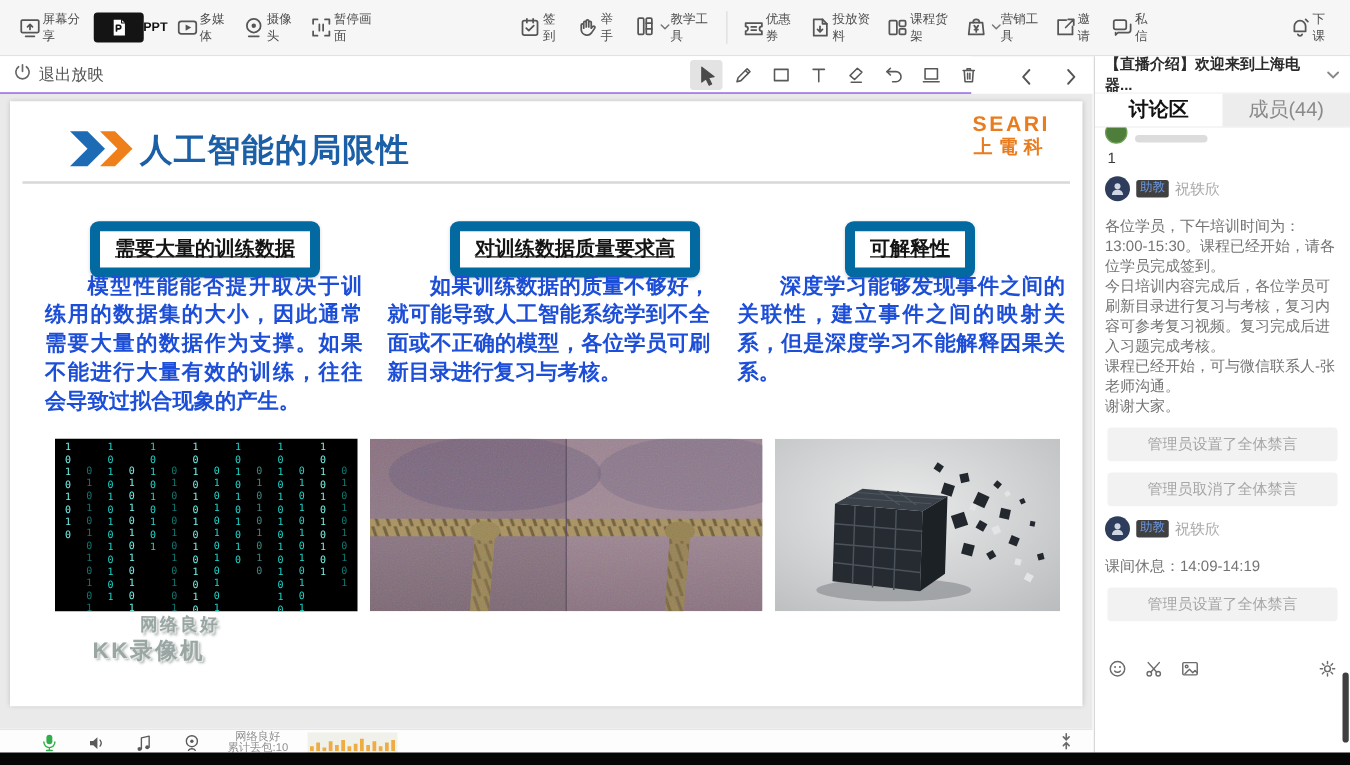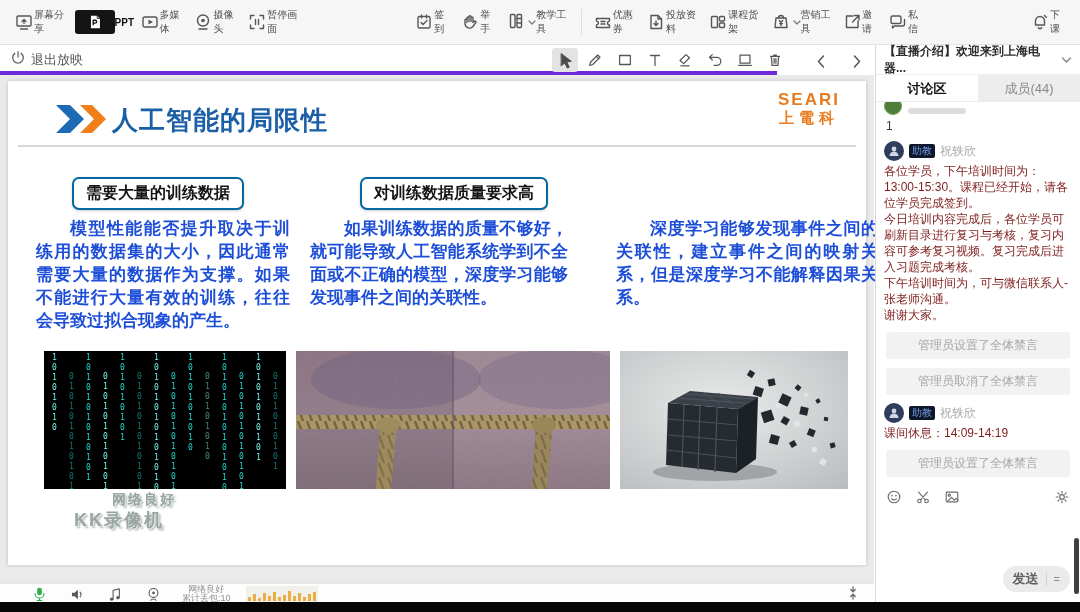--- a/index.html
+++ b/index.html
@@ -15,21 +15,21 @@
          min-width:46px; height:60px; font-size:10px; color:#4d4d4d; cursor:pointer; padding:0 4px; }
   .tbi .ig { height:24px; display:flex; align-items:center; justify-content:center; }
   .tbi.active .ig { background:#141414; border-radius:3px; padding:1px 11px; }
   .tbi.active .lbl { color:#111; font-weight:700; }
   .tbi svg { stroke:#565656; fill:none; stroke-width:1.4; stroke-linecap:round; stroke-linejoin:round; }
   .tb-div { width:1px; height:26px; background:#ddd; margin:0 7px; }
   .caretwrap { display:flex; align-items:center; gap:2px; }
 
   
   .subbar { position:absolute; left:0; top:45px; width:777px; height:30px; background:#fff;
-            border-bottom:4px solid #6d28d9; }
+            border-bottom:1px solid #6d28d9; }
   .exit-btn { position:absolute; left:10px; top:5px; display:flex; align-items:center; gap:5px;
               font-size:13px; color:#555; cursor:pointer; }
   .exit-btn svg { stroke:#666; fill:none; stroke-width:1.5; stroke-linecap:round; }
   .tools { position:absolute; left:552px; top:3px; display:flex; gap:4px; align-items:center; }
   .tool { width:26px; height:24px; display:flex; align-items:center; justify-content:center;
           border-radius:3px; cursor:pointer; }
   .tool svg { stroke:#585858; fill:none; stroke-width:1.4; stroke-linecap:round; stroke-linejoin:round; }
   .tool.active { background:#e3e3e3; }
   .slide-nav { position:absolute; left:812px; top:4px; display:flex; gap:18px; }
   .slide-nav .tool { width:18px; }
@@ -39,23 +39,23 @@
   .slide { position:absolute; left:8px; top:6px; width:858px; height:484px; background:#fff;
            box-shadow:0 0 4px rgba(0,0,0,.18); }
   .s-chevrons { position:absolute; left:46px; top:22px; }
   .s-title { position:absolute; left:104px; top:22px; font-size:26px; font-weight:800; color:#1b5fa6;
              letter-spacing:1px; }
   .s-rule { position:absolute; left:10px; right:10px; top:64px; border-top:2px solid #d8d8d8; }
   .s-logo { position:absolute; right:26px; top:10px; text-align:center; color:#e87c1e; line-height:1.1; }
   .s-logo .l1 { font-size:17px; font-weight:800; letter-spacing:2px; }
   .s-logo .l2 { font-size:15px; font-weight:700; font-family:"Liberation Serif","DejaVu Serif",serif;
                 letter-spacing:5px; }
-  .s-box { position:absolute; top:96px; border:2px solid #0369a1; border-radius:7px; background:#fff;
+  .s-box { position:absolute; top:96px; border:8px solid #0369a1; border-radius:7px; background:#fff;
            padding:4px 12px; font-size:16px; font-weight:700; color:#141414;
-           box-shadow:0 1px 3px rgba(0,0,0,.18); white-space:nowrap; }
+           box-shadow:0 1px 3px rgba(0,0,0,.18); white-space:nowrap;text-decoration:underline; }
   .s-para { position:absolute; top:136px; font-size:17px; font-weight:600; line-height:23px;
             color:#1d4ed8; text-align:justify; text-indent:2em; }
   .s-img { position:absolute; top:270px; height:138px; }
   .s-img svg, .s-img { display:block; }
 
   .matrix { background:#000; width:242px; height:138px; display:flex; justify-content:space-between;
             padding:0 6px; overflow:hidden; }
   .mcol { writing-mode:vertical-rl; text-orientation:upright;
           font-family:"DejaVu Sans Mono",monospace; font-size:8px; line-height:9px;
           letter-spacing:1px; }
@@ -78,36 +78,36 @@
   .collapse svg { stroke:#6a6a6a; fill:none; stroke-width:1.3; stroke-linecap:round; }
 
   
   .chat { position:absolute; left:875px; top:45px; width:205px; height:557px; background:#fff;
           border-left:1px solid #d8d8d8; display:flex; flex-direction:column; }
   .chead { height:30px; border-bottom:1px solid #efefef; display:flex; align-items:center;
            padding:0 8px; font-size:12px; font-weight:700; color:#2b2b2b; cursor:pointer; }
   .chead .cv { margin-left:auto; }
   .chead svg { stroke:#888; fill:none; stroke-width:1.5; stroke-linecap:round; }
   .ctabs { display:flex; height:27px; border-bottom:1px solid #ececec; }
-  .ctab { flex:1; text-align:center; line-height:27px; font-size:13px; cursor:pointer; }
+  .ctab { flex:1; text-align:center; line-height:27px; font-size:16px; cursor:pointer; }
   .ctab.on { background:#fff; color:#111; font-weight:700; }
   .ctab.off { background:#ededed; color:#8a8a8a; }
   .clist { flex:1; padding:4px 8px 0 8px; overflow:hidden; font-size:12px; color:#333; }
   .pmsg { display:flex; gap:6px; margin-top:-9px; align-items:flex-start; }
   .pava { width:18px; height:18px; border-radius:50%; background:#4e7d3c;
           border:1px solid #6ca152; flex:none; }
   .pbar { width:58px; height:6px; border-radius:3px; background:#dcdcdc; margin-top:11px; }
   .ptext { margin:4px 0 6px 2px; color:#3a3a3a; }
   .msg-head { display:flex; align-items:center; gap:5px; margin-top:8px; height:20px; }
   .avatar { width:20px; height:20px; border-radius:50%; background:#2e3d5c; flex:none;
             display:flex; align-items:center; justify-content:center; }
-  .badge { background:#0f172a; color:#6d98e0; font-size:10px; padding:0 3px; border-radius:2px;
+  .badge { background:#404040; color:#6d98e0; font-size:10px; padding:0 3px; border-radius:2px;
            line-height:14px; }
   .uname { color:#a9a9a9; font-size:12px; }
-  .msg-body { margin-top:2px; line-height:16px; color:#7f1d1d; }
+  .msg-body { margin-top:12px; line-height:16px; color:#737373; }
   .notice { margin:9px 2px 0 2px; background:#f2f2f2; color:#a6a6a6; text-align:center;
             font-size:12px; padding:5px 0; border-radius:3px; }
   .ctools { height:25px; display:flex; align-items:center; gap:13px; padding:0 10px; }
   .ctools .ci { cursor:pointer; display:flex; }
   .ctools svg { stroke:#6b6b6b; fill:none; stroke-width:1.3; stroke-linecap:round; stroke-linejoin:round; }
   .ci-gear { margin-left:auto; }
   .cinput { height:55px; cursor:text; }
   .csend { height:38px; display:flex; justify-content:flex-end; padding:2px 10px 0 0; }
   .send-pill { background:#ebebeb; border-radius:15px; height:26px; display:flex; align-items:center;
                gap:7px; padding:0 10px; cursor:pointer; }
@@ -369,24 +369,25 @@
       </span>
       <div class="s-title">人工智能的局限性</div>
       <div class="s-rule"></div>
       <div class="s-logo">
         <div class="l1">SEARI</div>
         <div class="l2">上電科</div>
       </div>
 
       <div class="s-box" style="left:64px;">需要大量的训练数据</div>
       <div class="s-box" style="left:352px;">对训练数据质量要求高</div>
+      <div class="s-box" style="left:668px;">可解释性</div>
 
       <div class="s-para" style="left:28px;width:254px;">模型性能能否提升取决于训练用的数据集的大小，因此通常需要大量的数据作为支撑。如果不能进行大量有效的训练，往往会导致过拟合现象的产生。</div>
-      <div class="s-para" style="left:302px;width:258px;">如果训练数据的质量不够好，就可能导致人工智能系统学到不全面或不正确的模型，深度学习能够发现事件之间的关联性。</div>
-      <div class="s-para" style="left:582px;width:262px;margin-left:26px;">深度学习能够发现事件之间的关联性，建立事件之间的映射关系，但是深度学习不能解释因果关系。</div>
+      <div class="s-para" style="left:302px;width:258px;">如果训练数据的质量不够好，就可能导致人工智能系统学到不全面或不正确的模型，各位学员可刷新目录进行复习与考核。</div>
+      <div class="s-para" style="left:582px;width:262px;">深度学习能够发现事件之间的关联性，建立事件之间的映射关系，但是深度学习不能解释因果关系。</div>
 
       <div class="s-img matrix" style="left:36px;">
         <span class="mcol" style="margin-top: -8px; color: rgb(114, 243, 232); opacity: 1;">010101010</span>
           <span class="mcol" style="margin-top: 21px; color: rgb(31, 215, 203); opacity: 0.55;">0101010101010101</span>
           <span class="mcol" style="margin-top: -8px; color: rgb(31, 215, 203); opacity: 1;">01010101010101</span>
           <span class="mcol" style="margin-top: 21px; color: rgb(114, 243, 232); opacity: 1;">010101010101</span>
         <span class="mcol" style="margin-top: -8px; color: rgb(31, 215, 203); opacity: 1;">0101010101</span>
           <span class="mcol" style="margin-top: 21px; color: rgb(31, 215, 203); opacity: 0.55;">01010101010101010</span>
           <span class="mcol" style="margin-top: -8px; color: rgb(114, 243, 232); opacity: 1;">010101010101010</span>
           <span class="mcol" style="margin-top: 21px; color: rgb(31, 215, 203); opacity: 1;">0101010101010</span>
@@ -568,21 +569,21 @@
               <circle cx="7" cy="5" r="2.4" fill="#cfd6e4"></circle>
               <path d="M2.5 12a4.5 4.5 0 019 0" fill="#cfd6e4"></path>
             </svg>
         </span>
         <span class="badge">助教</span>
         <span class="uname">祝轶欣</span>
       </div>
       <div class="msg-body">
         <div>各位学员，下午培训时间为：13:00-15:30。课程已经开始，请各位学员完成签到。</div>
         <div>今日培训内容完成后，各位学员可刷新目录进行复习与考核，复习内容可参考复习视频。复习完成后进入习题完成考核。</div>
-        <div>下午培训时间为，可与微信联系人-张老师沟通。</div>
+        <div>课程已经开始，可与微信联系人-张老师沟通。</div>
         <div>谢谢大家。</div>
       </div>
 
       <div class="notice">管理员设置了全体禁言</div>
       <div class="notice">管理员取消了全体禁言</div>
 
       <div class="msg-head">
         <span class="avatar">
           <svg width="14" height="14" viewBox="0 0 14 14">
               <circle cx="7" cy="5" r="2.4" fill="#cfd6e4"></circle>
@@ -621,24 +622,17 @@
           </svg>
       </span>
       <span class="ci ci-gear">
         <svg width="16" height="16" viewBox="0 0 18 18">
             <circle cx="9" cy="9" r="2.6"></circle>
             <path d="M9 2.5v2M9 13.5v2M2.5 9h2M13.5 9h2M4.4 4.4l1.4 1.4M12.2 12.2l1.4 1.4M13.6 4.4l-1.4 1.4M5.8 12.2l-1.4 1.4"></path>
           </svg>
       </span>
     </div>
     <div class="cinput"></div>
-    <div class="csend">
-      <div class="send-pill">
-        <span class="st">发送</span>
-        <span class="sep"></span>
-        <span class="sm">=</span>
-      </div>
-    </div>
   </div>
 
   <div class="scrollthumb"></div>
   <div class="bottomstrip"></div>
 </div>
 
 </body></html>

